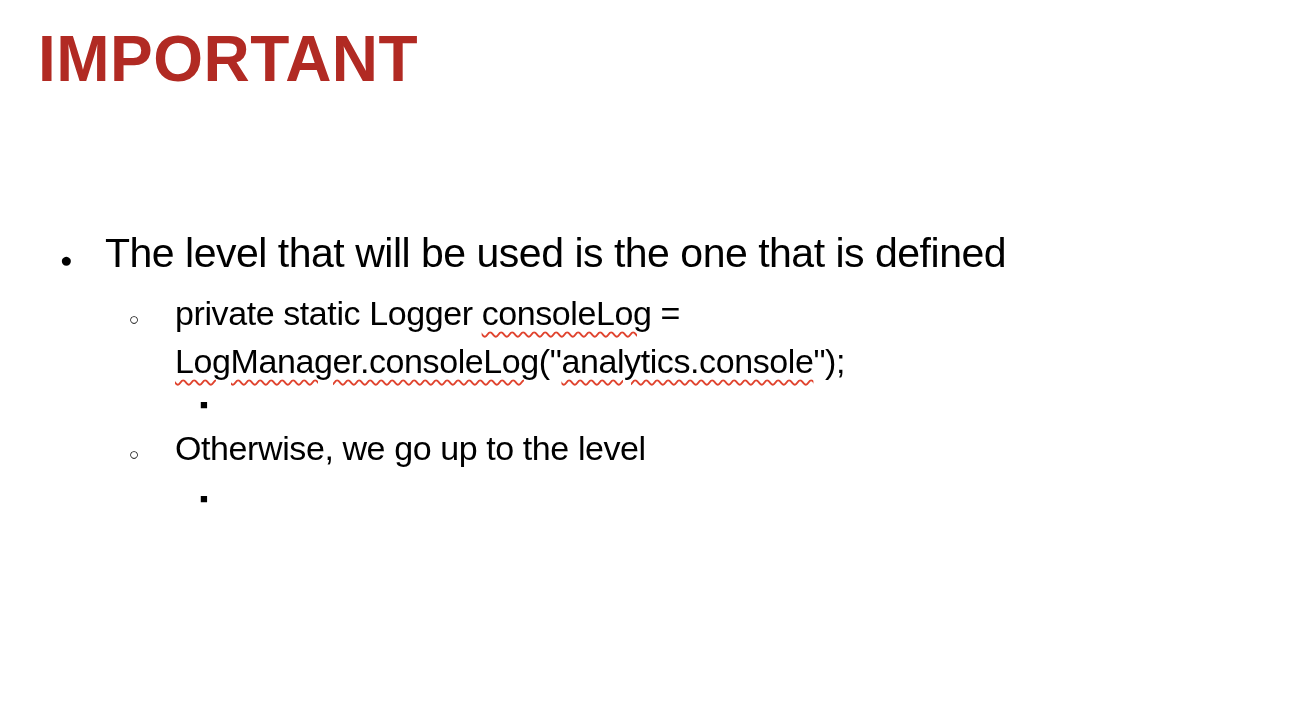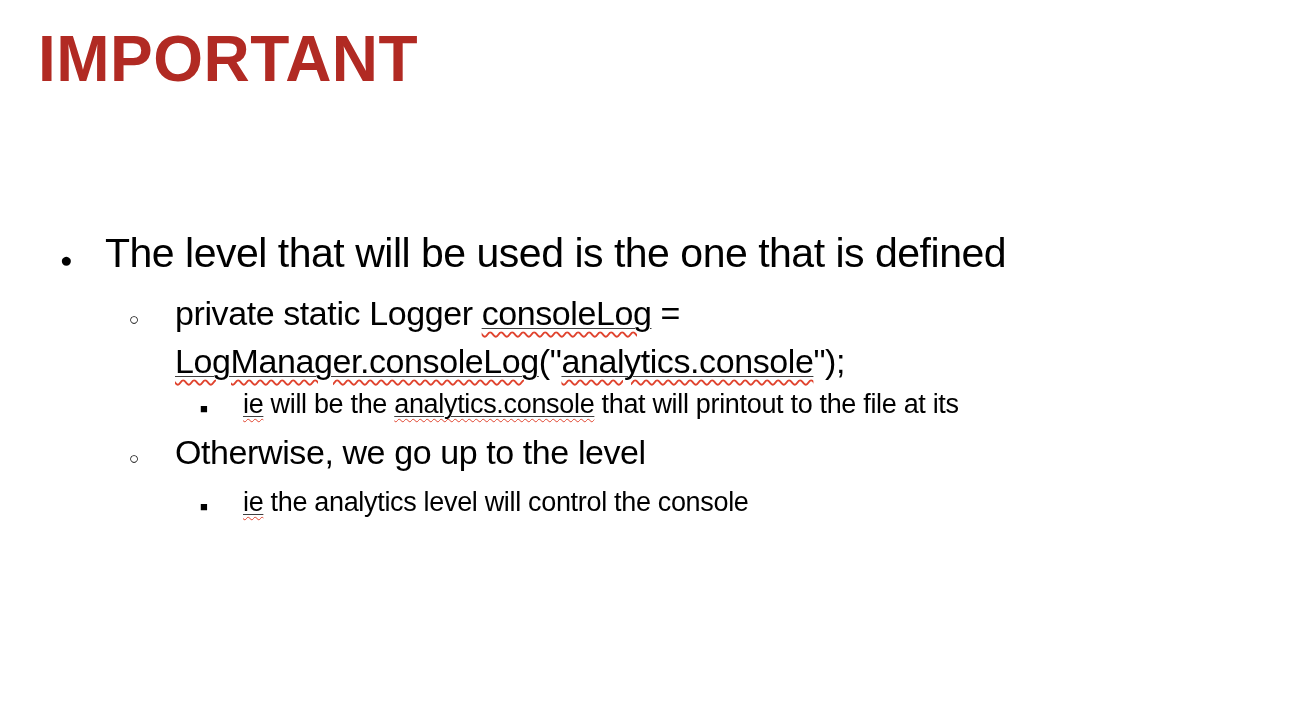--- a/index.html
+++ b/index.html
@@ -47,21 +47,20 @@
     color: var(--text-color);
   }
   .lvl1 { margin-left: 60px; font-size: 41px; line-height: 58px; }
   .lvl1 .bullet { width: 45px; font-size: 21px; }
   .lvl2 { margin-left: 129px; font-size: 34px; line-height: 48px; }
   .lvl2 .bullet { width: 46px; font-size: 17px; }
   .lvl3 { margin-left: 200px; font-size: 27px; line-height: 39px; }
   .lvl3 .bullet { width: 43px; font-size: 13px; }
   
   .msp {
-    text-decoration: underline;
     text-decoration-style: solid;
     text-decoration-color: #3f3f3f;
     text-decoration-thickness: 1px;
     text-underline-offset: 0.10em;
   }
   .msp-inner {
     text-decoration: underline;
     text-decoration-style: wavy;
     text-decoration-color: var(--squiggle-color);
     text-decoration-thickness: 0.055em;
@@ -88,32 +87,28 @@
       <span class="bullet">○</span>
       <div class="lines">
         <div class="line">private static Logger <span class="msp"><span class="msp-inner">consoleLog</span></span> =</div>
         <div class="line"><span class="msp"><span class="msp-inner">LogManager.consoleLog</span></span>("<span class="msp"><span class="msp-inner">analytics.console</span></span>");</div>
       </div>
     </div>
 
     <div class="item lvl3">
       <span class="bullet">■</span>
       <div class="lines">
-        <div class="line"><span class="msp"><span class="msp-inner">ie</span></span> will be the <span class="msp"><span class="msp-inner">analytics.console</span></span> that will printout to the file at its</div>
       </div>
     </div>
 
     <div class="item lvl2">
       <span class="bullet">○</span>
       <div class="lines">
         <div class="line">Otherwise, we go up to the level</div>
       </div>
     </div>
 
     <div class="item lvl3">
       <span class="bullet">■</span>
-      <div class="lines">
-        <div class="line"><span class="msp"><span class="msp-inner">ie</span></span> the analytics level will control the console</div>
-      </div>
     </div>
 
   </div>
 </div>
 
 </body></html>

